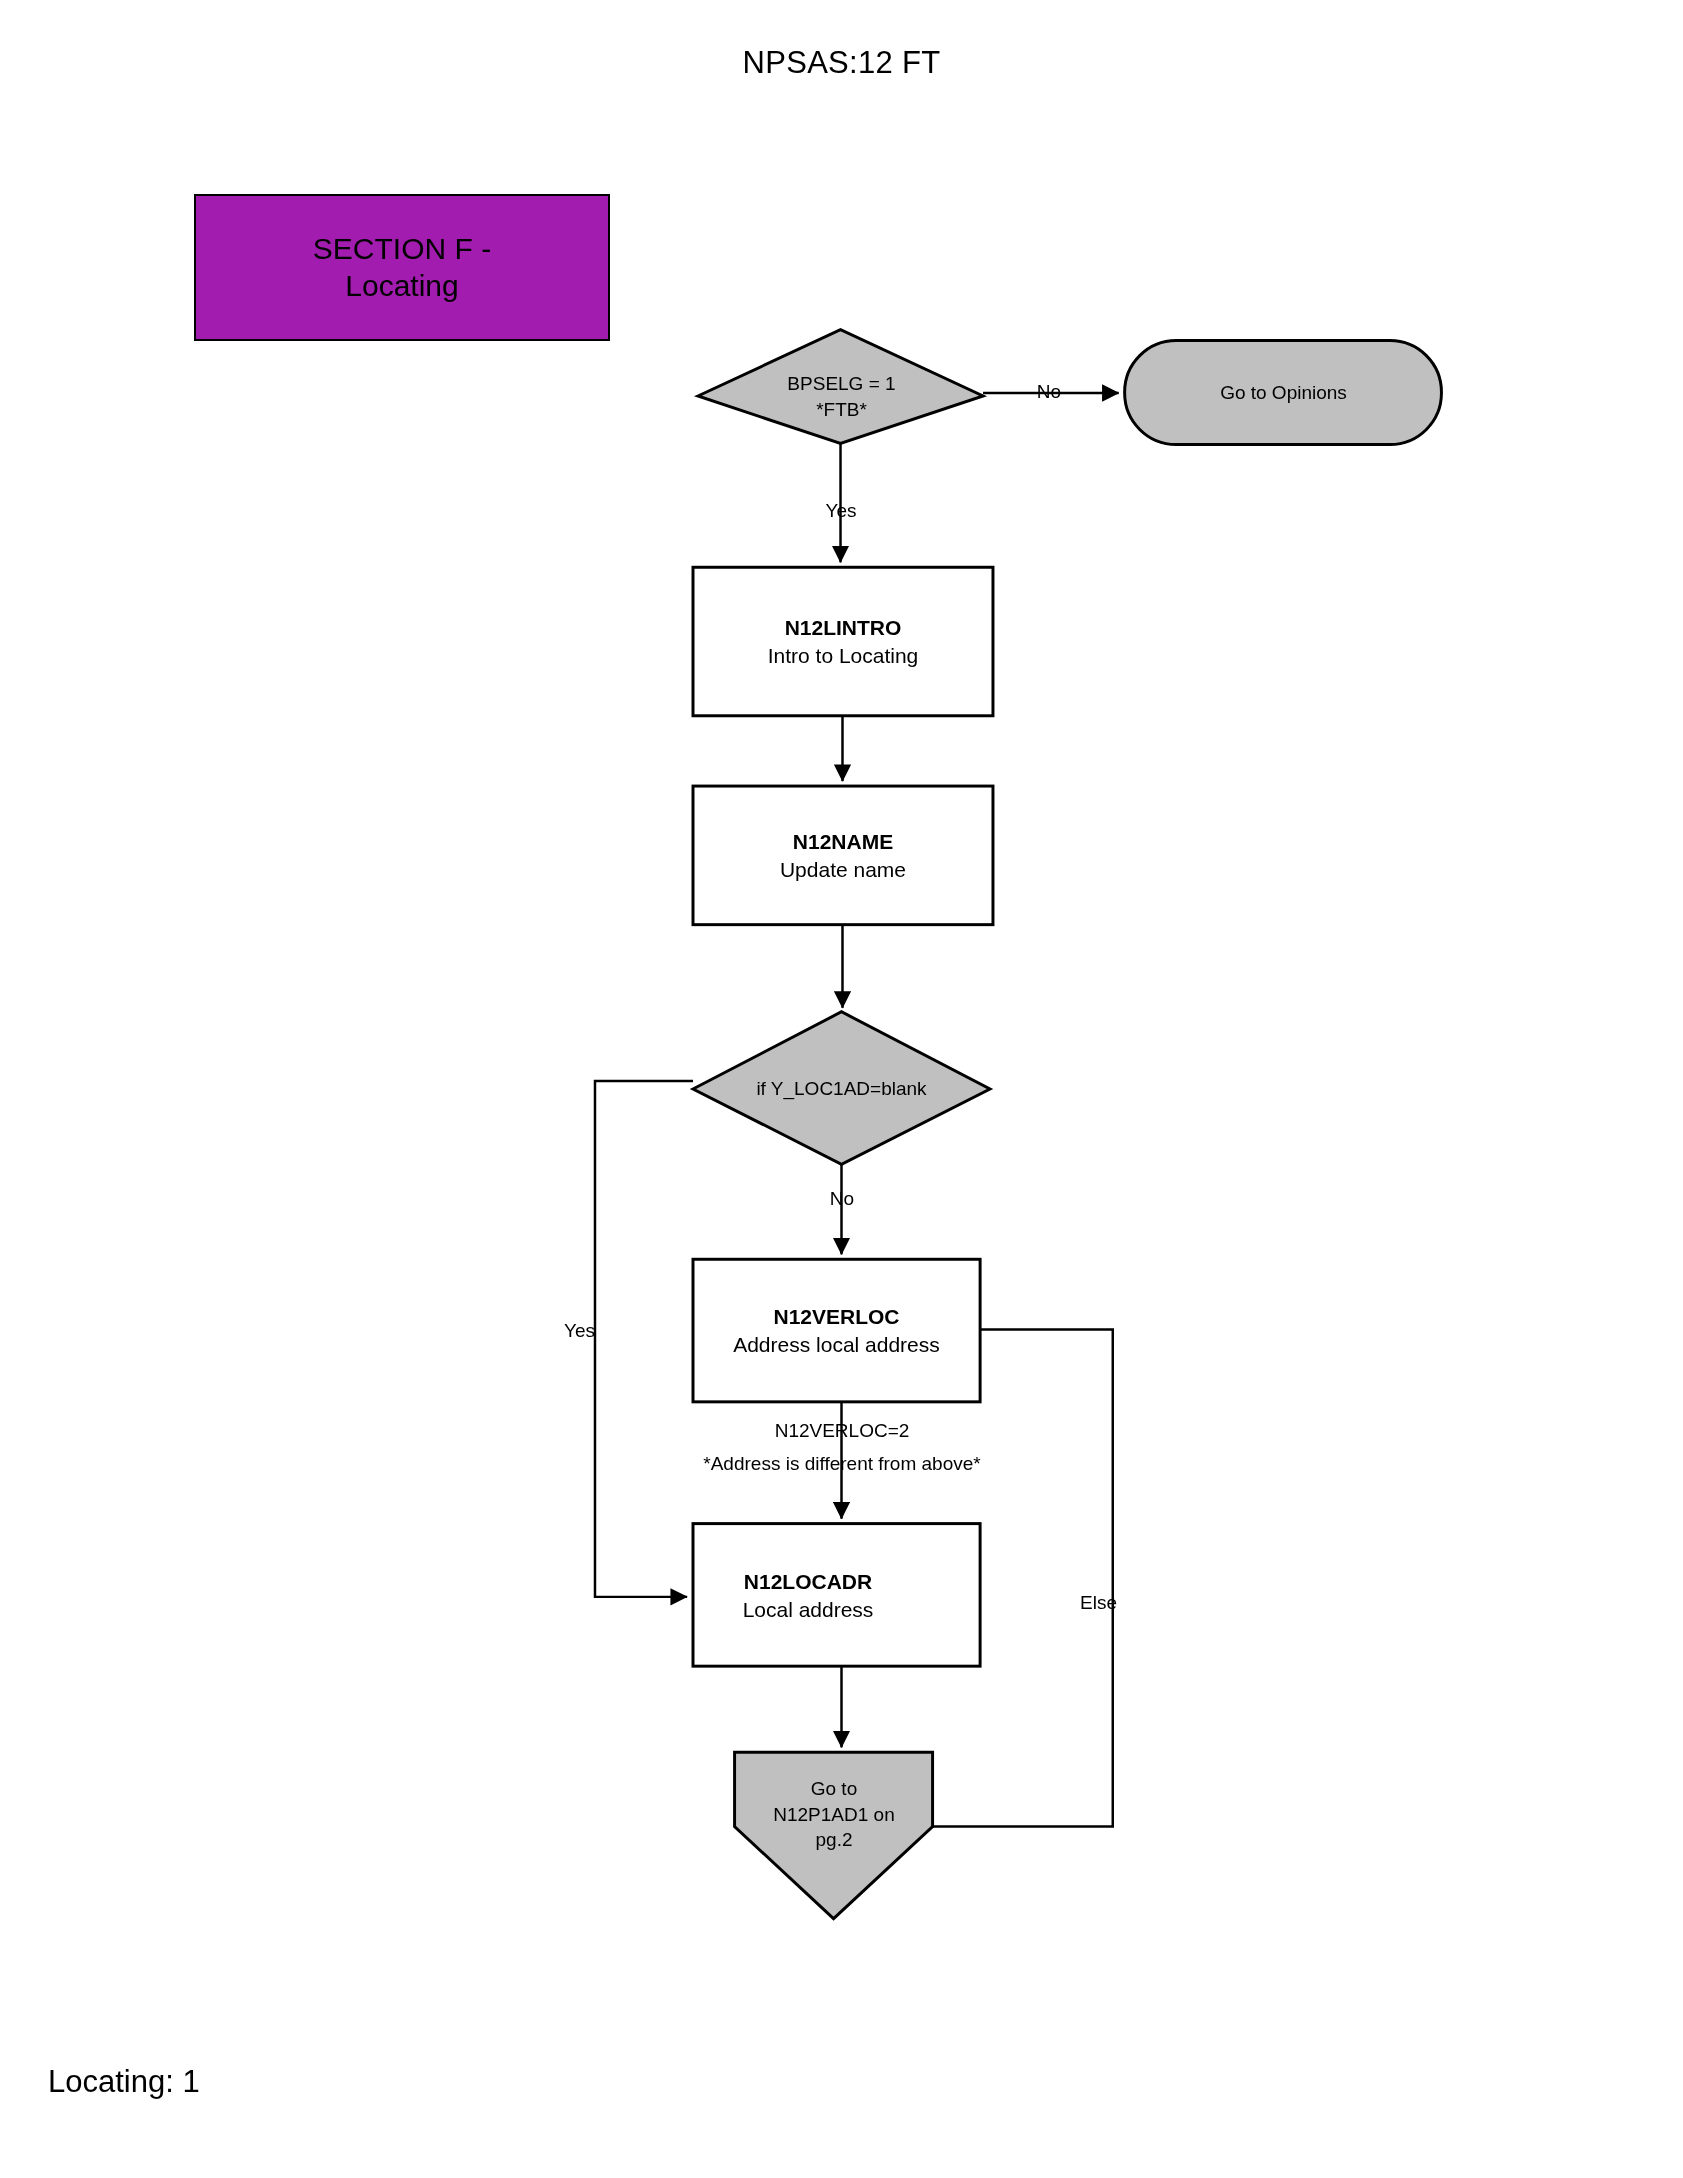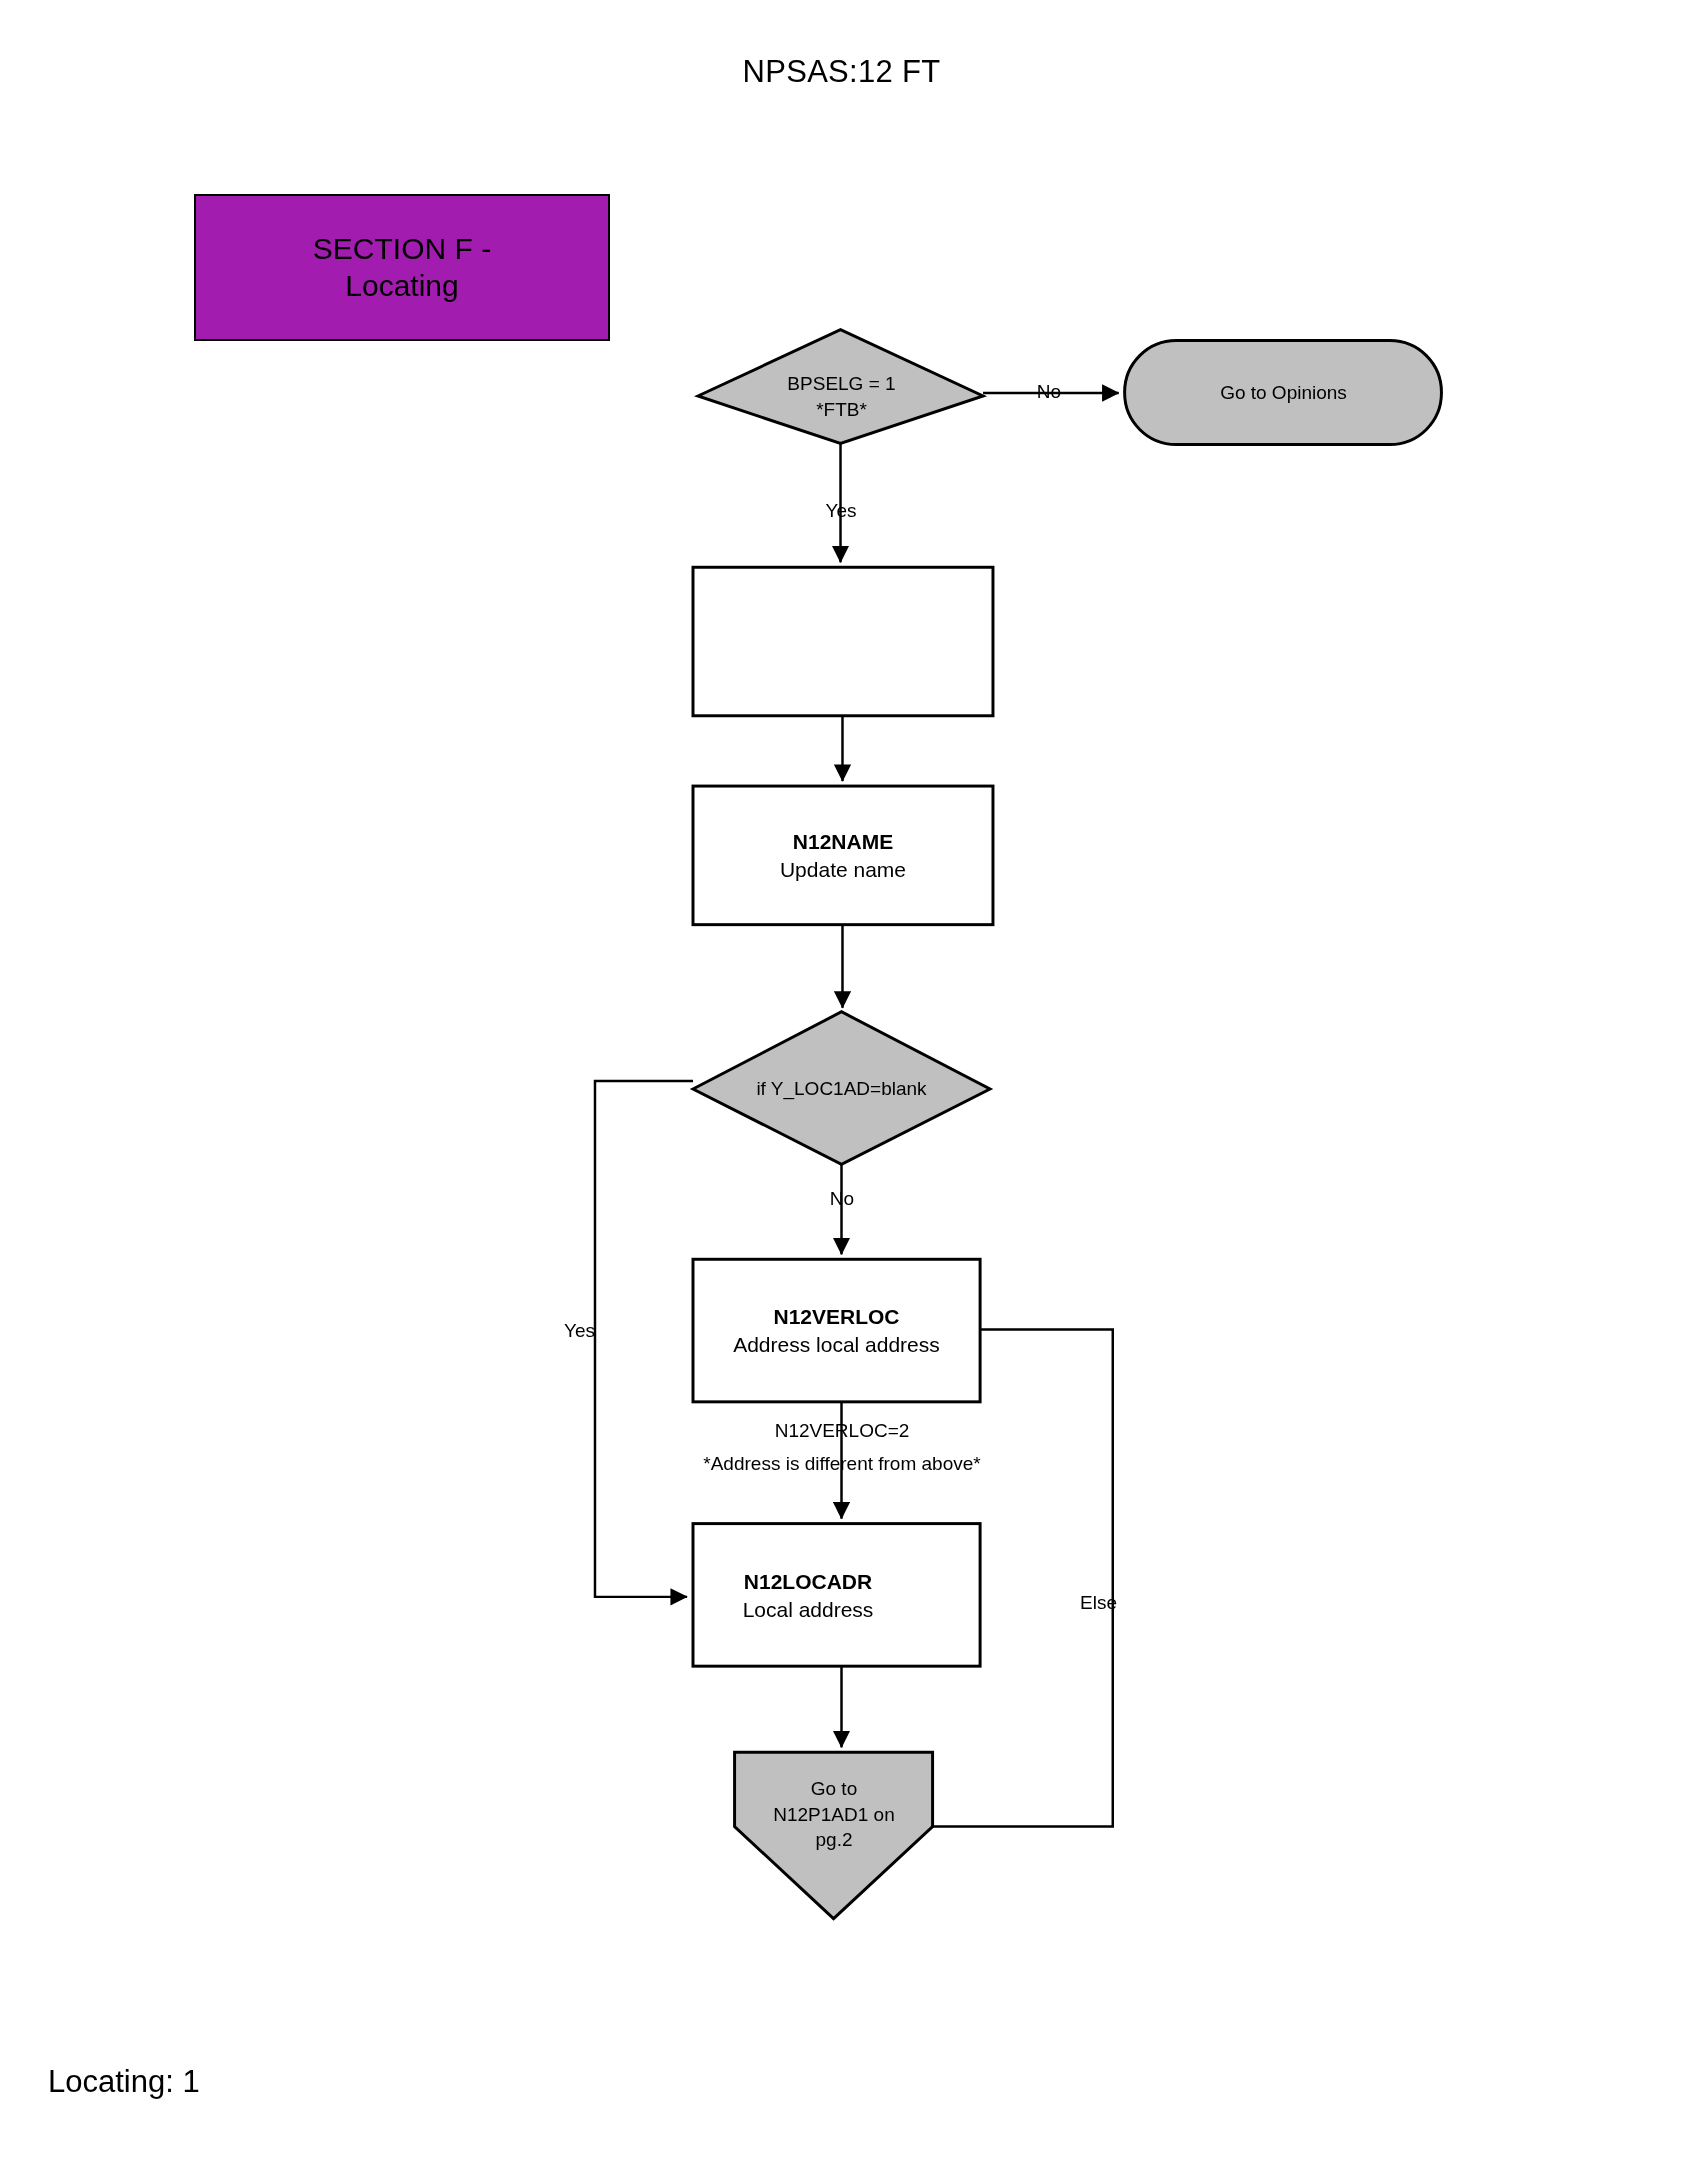--- a/index.html
+++ b/index.html
@@ -26,21 +26,20 @@
     height: 2178px;
   }
   .doc-title {
     position: absolute;
     left: 0;
     top: 45px;
     width: 1683px;
     text-align: center;
     font-size: 31px;
     letter-spacing: 0.3px;
-    margin-top: 9px;
   }
   .footer-label {
     position: absolute;
     left: 48px;
     top: 2064px;
     font-size: 31px;
   }
   .section-box {
     position: absolute;
     left: 194px;
@@ -146,20 +145,24 @@
 
   <div class="node-label" style="left:698px; top:342px; width:287px; height:109px;">
     <span class="plain">BPSELG = 1</span>
     <span class="plain">*FTB*</span>
   </div>
 
   <div class="node-label" style="left:1125px; top:341px; width:317px; height:104px;">
     <span class="plain">Go to Opinions</span>
   </div>
 
+  <div class="node-label" style="left:693px; top:567px; width:300px; height:149px;">
+    <span class="code">N12LINTRO</span>
+    <span class="desc">Intro to Locating</span>
+  </div>
 
   <div class="node-label" style="left:693px; top:786px; width:300px; height:139px;">
     <span class="code">N12NAME</span>
     <span class="desc">Update name</span>
   </div>
 
   <div class="node-label" style="left:693px; top:1059px; width:297px; height:59px;">
     <span class="plain">if Y_LOC1AD=blank</span>
   </div>
 

